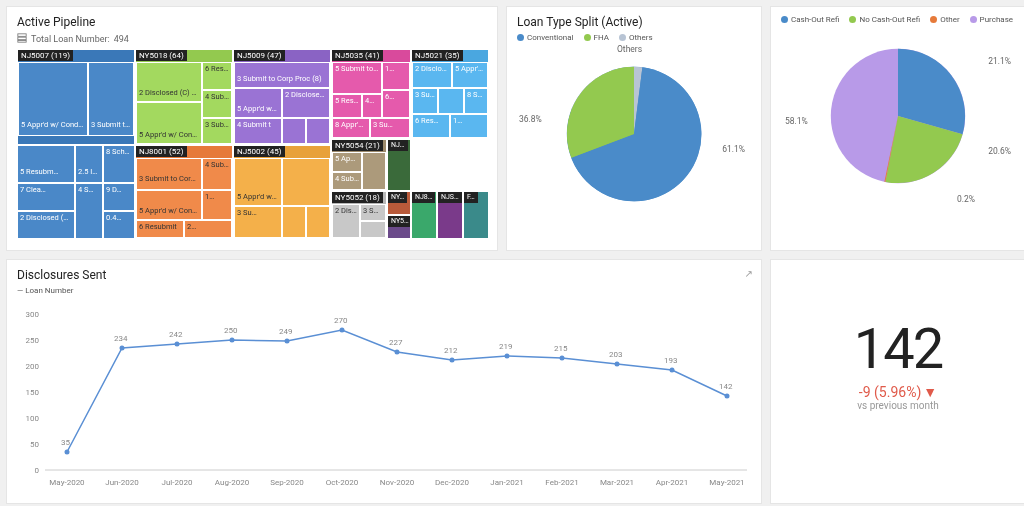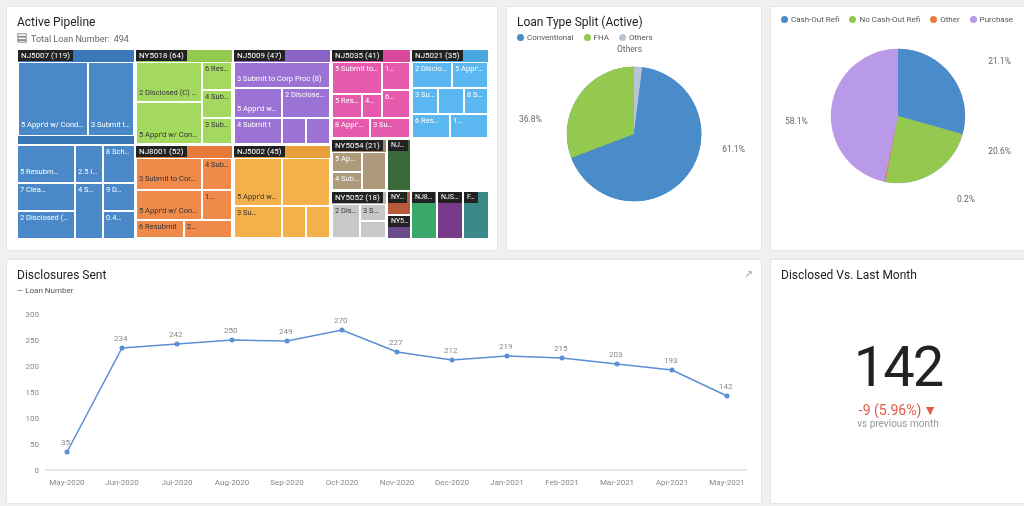--- a/index.html
+++ b/index.html
@@ -387,21 +387,20 @@
         <text x="490" y="190" text-anchor="middle">Jan-2021</text>
         <text x="545" y="190" text-anchor="middle">Feb-2021</text>
         <text x="600" y="190" text-anchor="middle">Mar-2021</text>
         <text x="655" y="190" text-anchor="middle">Apr-2021</text>
         <text x="710" y="190" text-anchor="middle">May-2021</text>
       </g>
     </svg>
   </div>
 
   <div class="panel">
-    <div class="panel-title">Disclosed Vs. Last Month</div>
     <div class="kpi">
       <div class="kpi-value">142</div>
       <div class="kpi-delta">
         <span>-9 (5.96%)</span>
           <span>▼</span>
       </div>
       <div class="kpi-sub">vs previous month</div>
     </div>
   </div>
 

